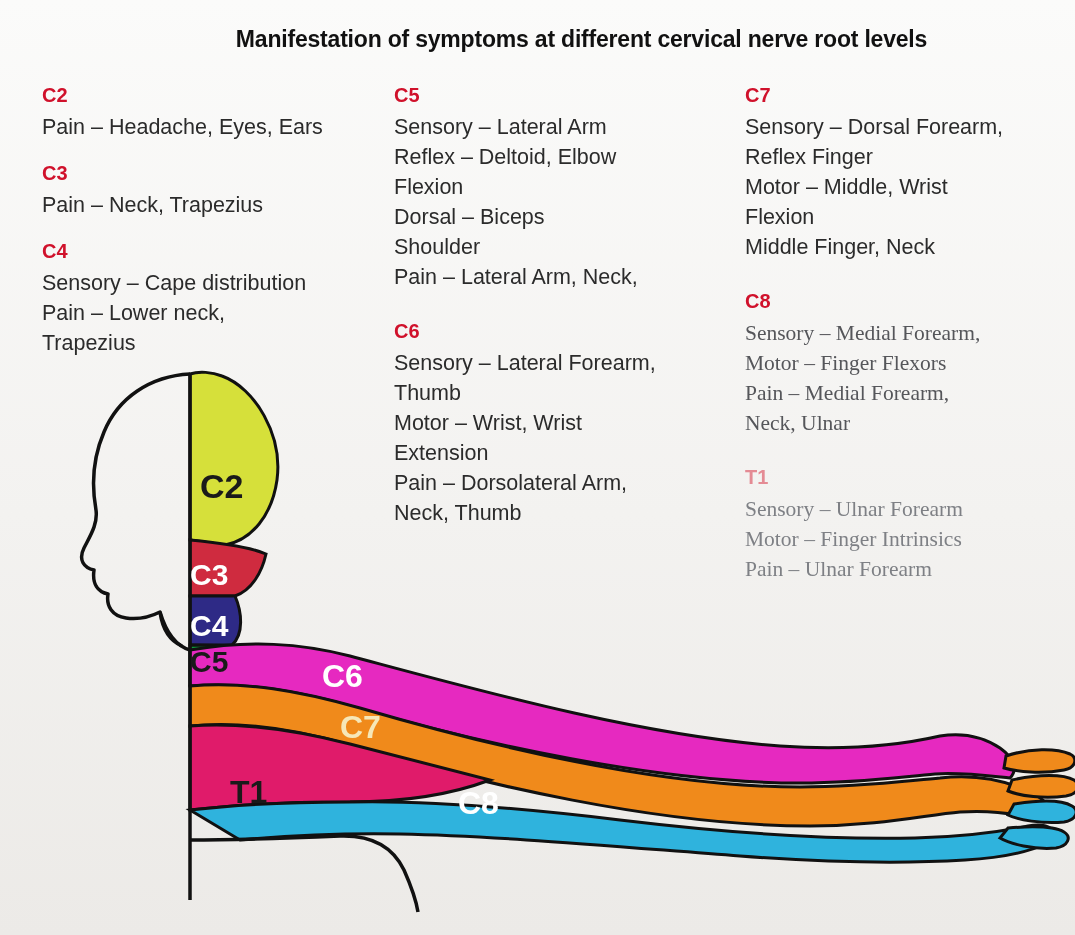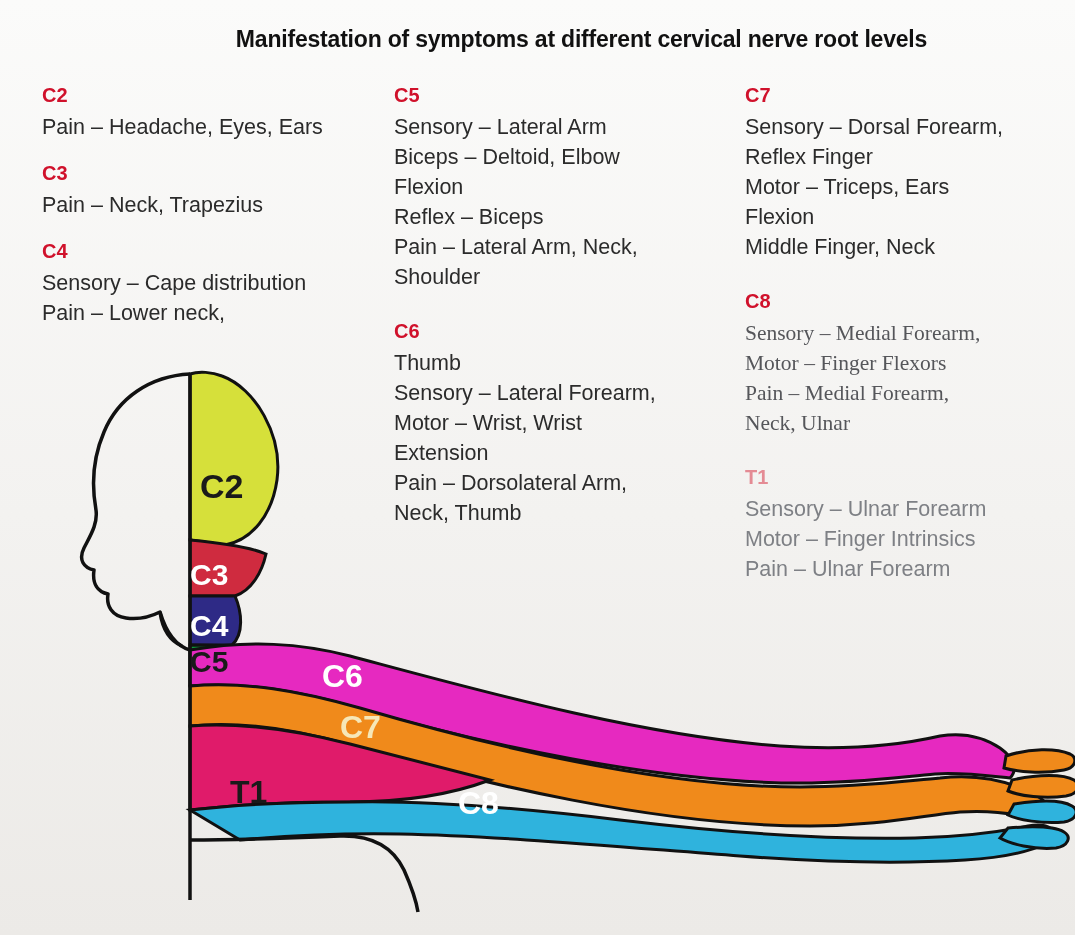--- a/index.html
+++ b/index.html
@@ -44,21 +44,21 @@
   .grp { margin-bottom: 10px; }
   .grp-label {
     font-weight: bold;
     font-size: 20px;
     color: #d0112b;
     margin-bottom: 2px;
   }
   .grp-label.faded { color: #e48b94; }
   .grp-line { color: #2b2b2b; }
   .grp.fade1 .grp-line { color: #55565a; font-family: Liberation Serif, serif; }
-  .grp.fade3 .grp-line { color: #7e8085; }
+  .grp.fade3 .grp-line { color: #7e8085; font-family: Liberation Serif, serif; }
 
   .spacer-sm { height: 6px; }
   .spacer-md { height: 14px; }
 
   
   #figure {
     position: absolute;
     left: 0;
     top: 340px;
     width: 1075px;
@@ -84,51 +84,52 @@
     <div class="spacer-sm"></div>
     <div class="grp">
       <div class="grp-label">C3</div>
       <div class="grp-line">Pain – Neck, Trapezius</div>
     </div>
     <div class="spacer-sm"></div>
     <div class="grp">
       <div class="grp-label">C4</div>
       <div class="grp-line">Sensory – Cape distribution</div>
       <div class="grp-line">Pain – Lower neck,</div>
+      <div class="grp-line">Trapezius</div>
     </div>
   </div>
 
   <div class="col col-2">
     <div class="grp">
       <div class="grp-label">C5</div>
       <div class="grp-line">Sensory – Lateral Arm</div>
-      <div class="grp-line">Biceps – Deltoid, Elbow</div>
+      <div class="grp-line">Reflex – Deltoid, Elbow</div>
       <div class="grp-line">Flexion</div>
-      <div class="grp-line">Reflex – Biceps</div>
+      <div class="grp-line">Dorsal – Biceps</div>
+      <div class="grp-line">Shoulder</div>
       <div class="grp-line">Pain – Lateral Arm, Neck,</div>
-      <div class="grp-line">Shoulder</div>
     </div>
     <div class="spacer-md"></div>
     <div class="grp">
       <div class="grp-label">C6</div>
+      <div class="grp-line">Sensory – Lateral Forearm,</div>
       <div class="grp-line">Thumb</div>
-      <div class="grp-line">Sensory – Lateral Forearm,</div>
       <div class="grp-line">Motor – Wrist, Wrist</div>
       <div class="grp-line">Extension</div>
       <div class="grp-line">Pain – Dorsolateral Arm,</div>
       <div class="grp-line">Neck, Thumb</div>
     </div>
   </div>
 
   <div class="col col-3">
     <div class="grp">
       <div class="grp-label">C7</div>
       <div class="grp-line">Sensory – Dorsal Forearm,</div>
       <div class="grp-line">Reflex Finger</div>
-      <div class="grp-line">Motor – Triceps, Ears</div>
+      <div class="grp-line">Motor – Middle, Wrist</div>
       <div class="grp-line">Flexion</div>
       <div class="grp-line">Middle Finger, Neck</div>
     </div>
     <div class="spacer-md"></div>
     <div class="grp fade1">
       <div class="grp-label">C8</div>
       <div class="grp-line">Sensory – Medial Forearm,</div>
       <div class="grp-line">Motor – Finger Flexors</div>
       <div class="grp-line">Pain – Medial Forearm,</div>
       <div class="grp-line">Neck, Ulnar</div>

